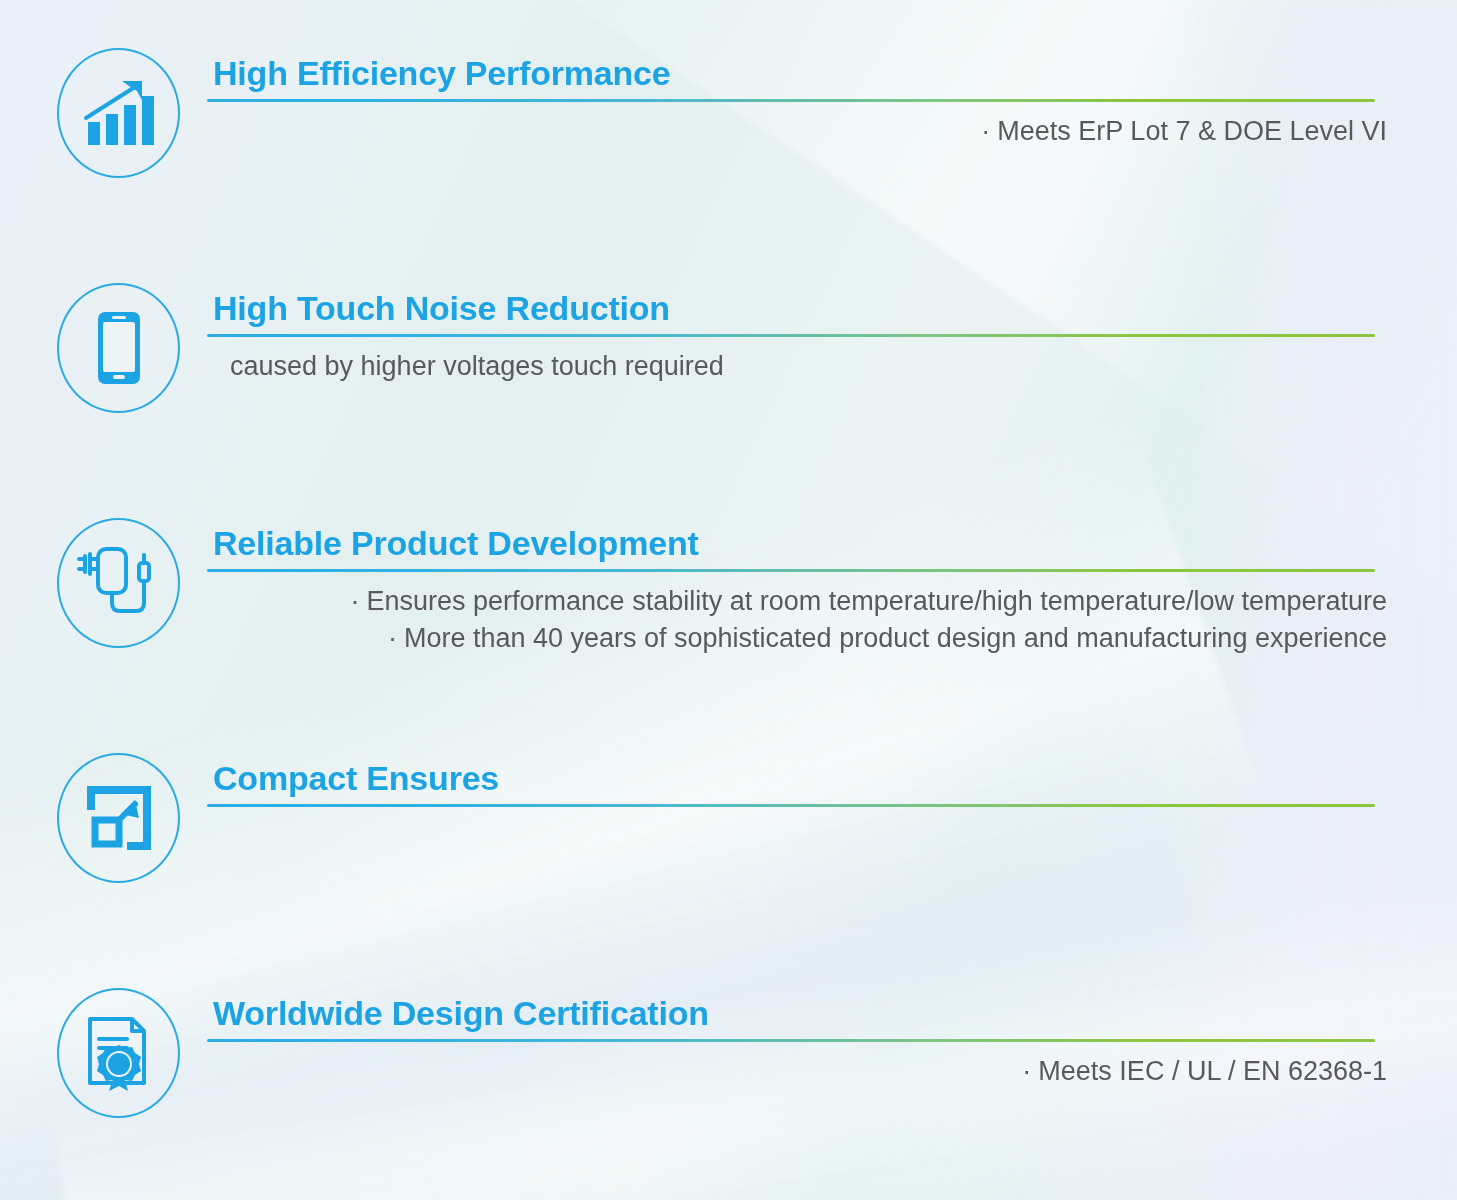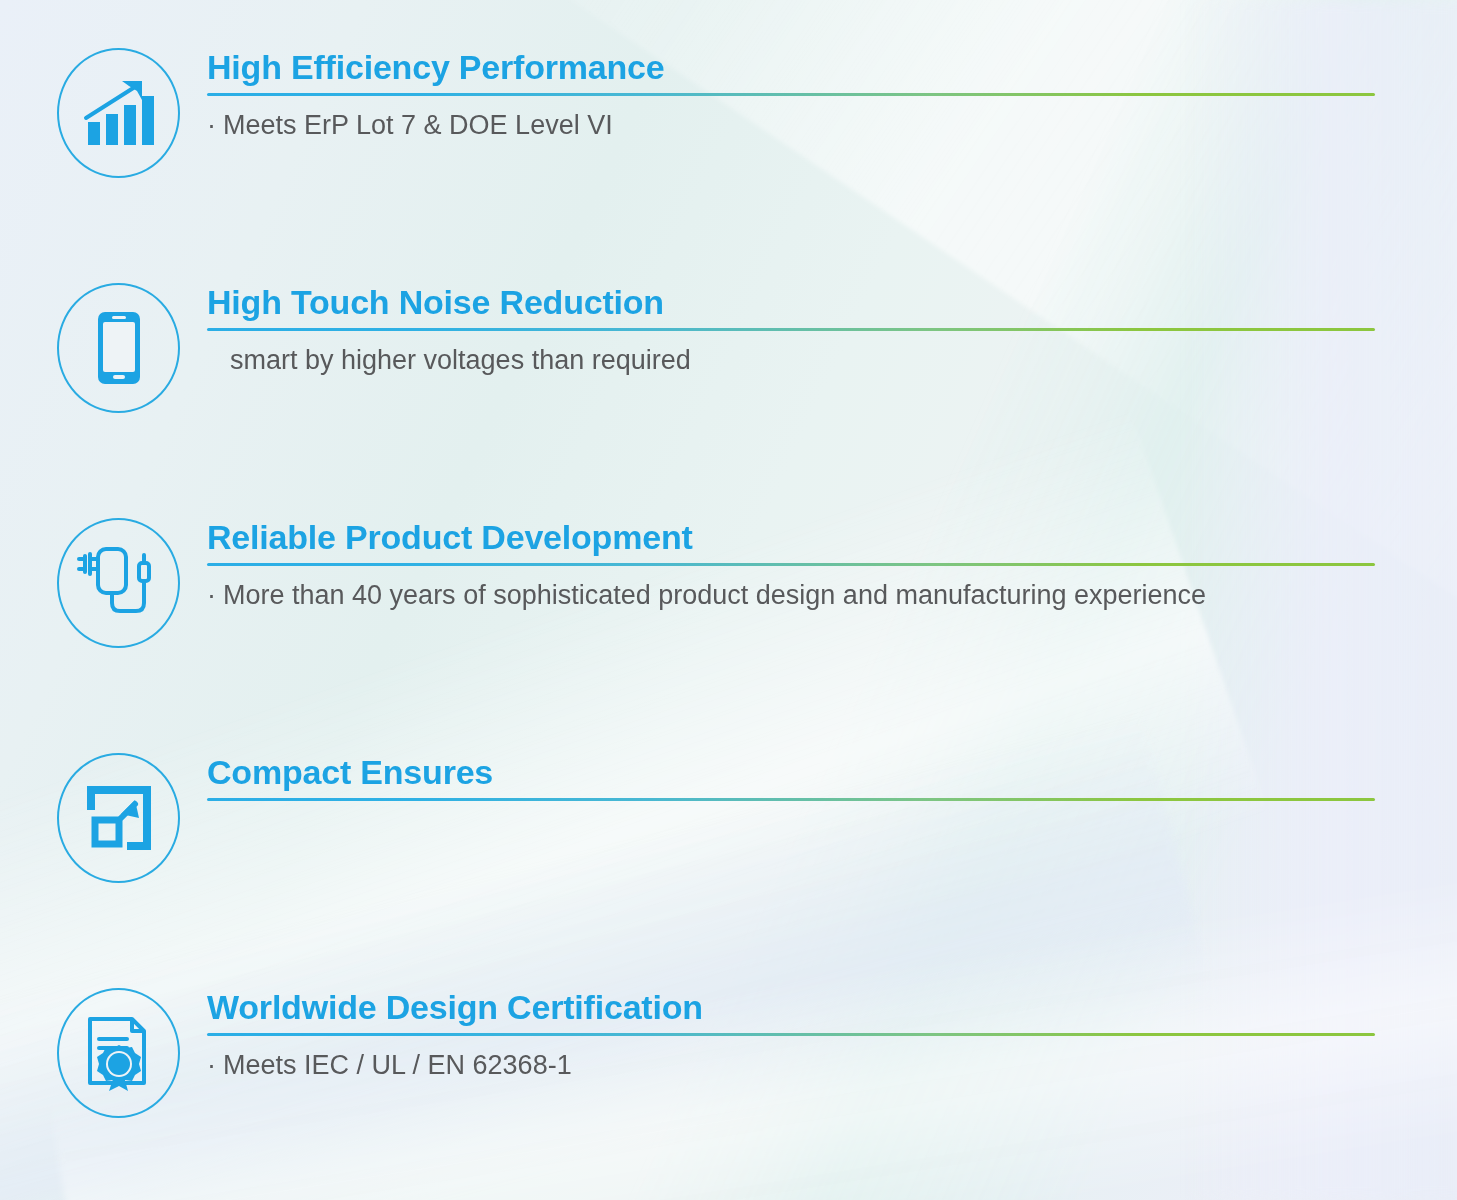--- a/index.html
+++ b/index.html
@@ -132,21 +132,21 @@
     width: 1180px;
   }
 
   .feature-title {
     color: #1CA3E3;
     font-size: 34px;
     font-weight: bold;
     line-height: 38px;
     letter-spacing: -0.2px;
     white-space: nowrap;
-    margin: 0;
+    margin: 6px;
   }
 
   .divider {
     height: 3px;
     width: 1168px;
     margin-top: 7px;
     background: linear-gradient(90deg,
       #2BAEE6 0%,
       #2FB1E4 18%,
       #49B8D2 38%,
@@ -157,20 +157,21 @@
   }
 
   .bullets {
     margin-top: 11px;
   }
   .bullet-line {
     color: #58595B;
     font-size: 27px;
     line-height: 37px;
     white-space: nowrap;
+    text-align: right;
   }
   .bullet-line .dot {
     color: #58595B;
     margin-right: 7px;
     font-size: 27px;
   }
   .bullet-cont {
     color: #58595B;
     font-size: 27px;
     line-height: 37px;
@@ -222,21 +223,21 @@
             <rect x="7" y="12" width="32" height="50" rx="2" ry="2" fill="#EEF3F6"></rect>
             <rect x="16" y="6" width="14" height="3" rx="1.5" fill="#EEF3F6"></rect>
             <rect x="17" y="65" width="12" height="4" rx="2" fill="#EEF3F6"></rect>
           </svg>
         </div>
       </div>
       <div class="text-col">
         <div class="feature-title">High Touch Noise Reduction</div>
         <div class="divider"></div>
         <div class="bullets">
-          <div class="bullet-cont">smart by higher voltages than required</div>
+          <div class="bullet-cont">caused by higher voltages touch required</div>
         </div>
       </div>
     </div>
 
     <div class="feature" style="top:518px;">
       <div class="icon-wrap">
         <div class="icon-circle">
           <svg width="86" height="76" viewBox="0 0 86 76" fill="none" stroke="#1CA3E3" stroke-width="4">
             <rect x="22" y="4" width="28" height="44" rx="8" ry="8" fill="none"></rect>
             <path d="M22 14 L14 14" stroke-linecap="round"></path>
@@ -248,20 +249,21 @@
             <path d="M36 48 L36 58 Q36 66 44 66 L60 66 Q68 66 68 58 L68 36" fill="none" stroke-linecap="round" stroke-linejoin="round"></path>
             <rect x="63" y="18" width="10" height="18" rx="3" ry="3" fill="none"></rect>
             <path d="M68 10 L68 18" stroke-linecap="round"></path>
           </svg>
         </div>
       </div>
       <div class="text-col">
         <div class="feature-title">Reliable Product Development</div>
         <div class="divider"></div>
         <div class="bullets">
+          <div class="bullet-line"><span class="dot">·</span><span>Ensures performance stability at room temperature/high temperature/low temperature</span></div>
           <div class="bullet-line"><span class="dot">·</span><span>More than 40 years of sophisticated product  design and manufacturing experience</span></div>
         </div>
       </div>
     </div>
 
     <div class="feature" style="top:753px;">
       <div class="icon-wrap">
         <div class="icon-circle">
           <svg width="72" height="72" viewBox="0 0 72 72" fill="none">
             <path d="M4 4 L4 28 L12 28 L12 12 L60 12 L60 60 L44 60 L44 68 L68 68 L68 4 Z" fill="#1CA3E3"></path>

